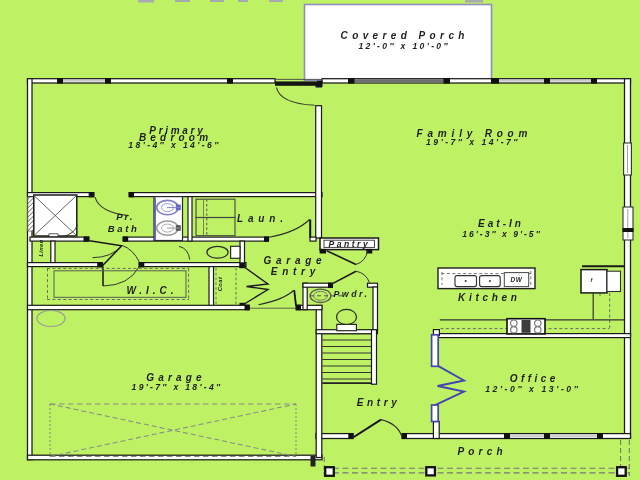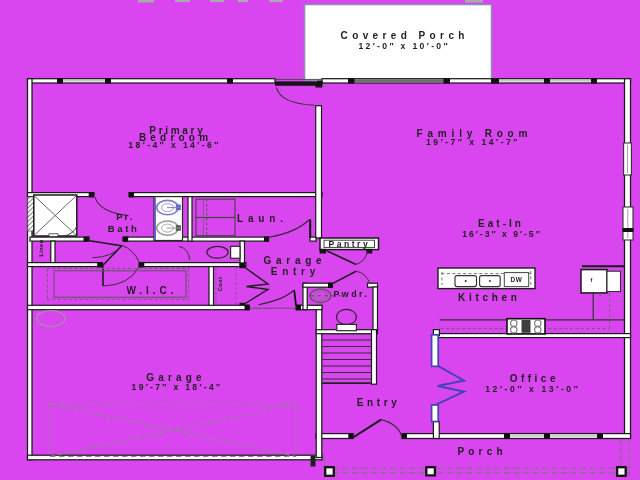--- a/index.html
+++ b/index.html
@@ -1,16 +1,16 @@
 <!DOCTYPE html>
 <html><head>
 <meta charset="utf-8">
 <style>
   html,body{margin:0;padding:0;background:#ffffff;}
-  #page{width:640px;height:480px;position:relative;background:#d946ef;overflow:hidden;}
+  #page{width:640px;height:480px;position:relative;background:#bef264;overflow:hidden;font-style:italic;}
   svg{position:absolute;left:0;top:0;filter:blur(0.32px);}
   text{font-family:"Liberation Sans",sans-serif;fill:#1e1e1e;}
 </style>
 </head>
 <body>
 <div id="page">
 <svg width="640" height="480" viewBox="0 0 640 480">
 <defs>
 <pattern id="hatch" width="3.2" height="3.2" patternUnits="userSpaceOnUse" patternTransform="rotate(45)">
   <rect width="3.2" height="3.2" fill="#ffffff"></rect>

